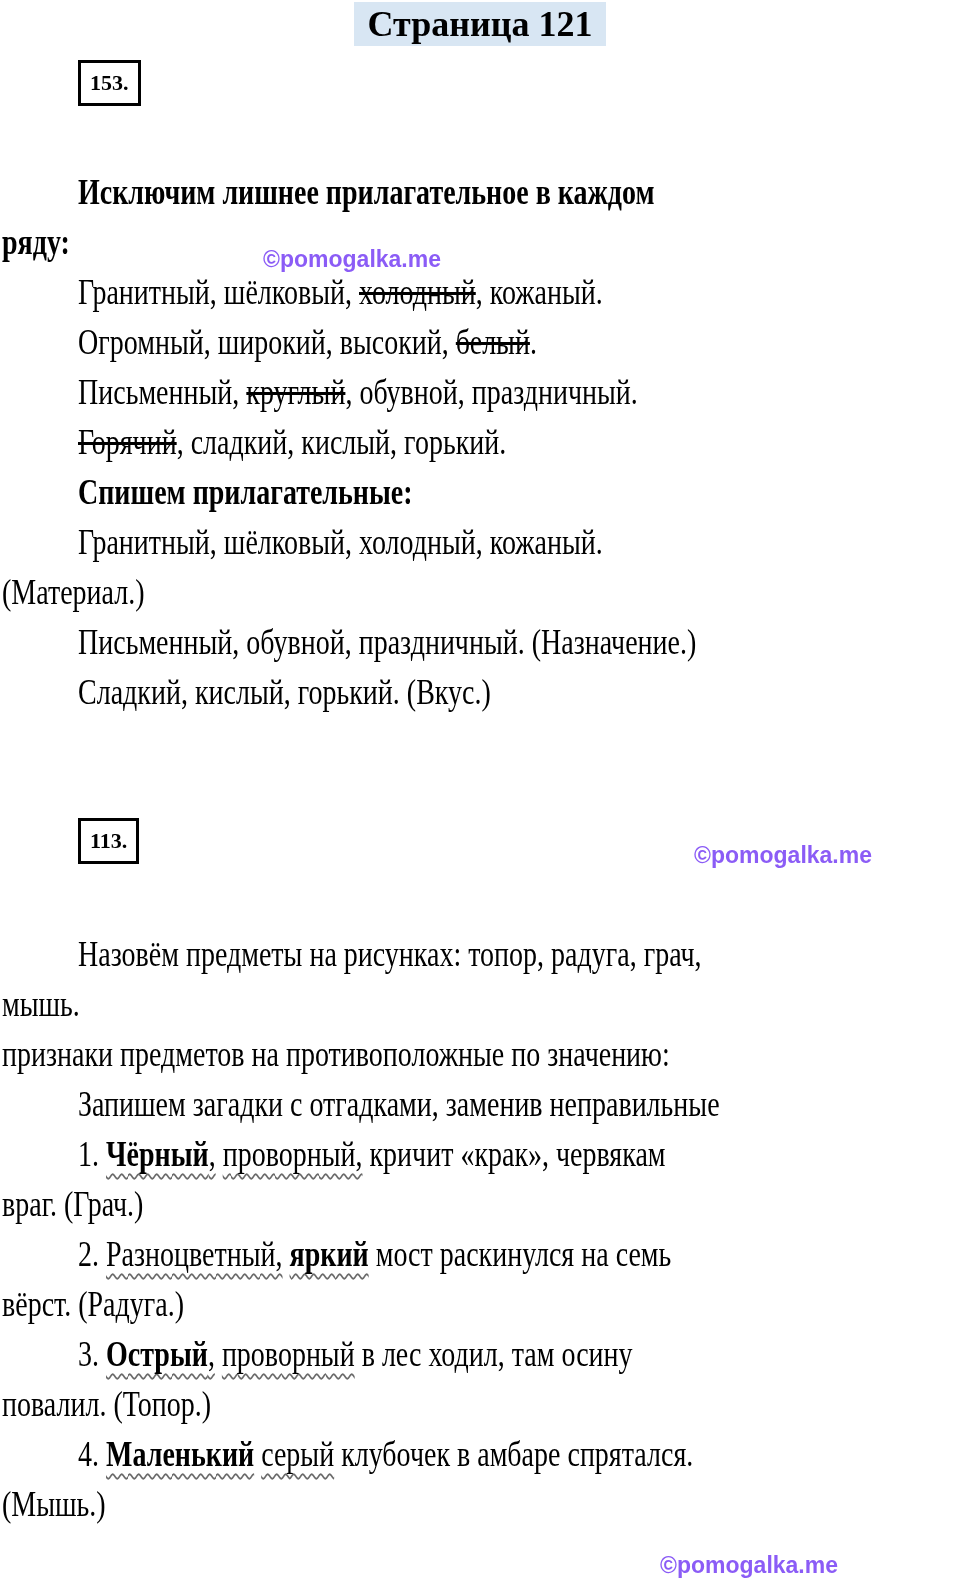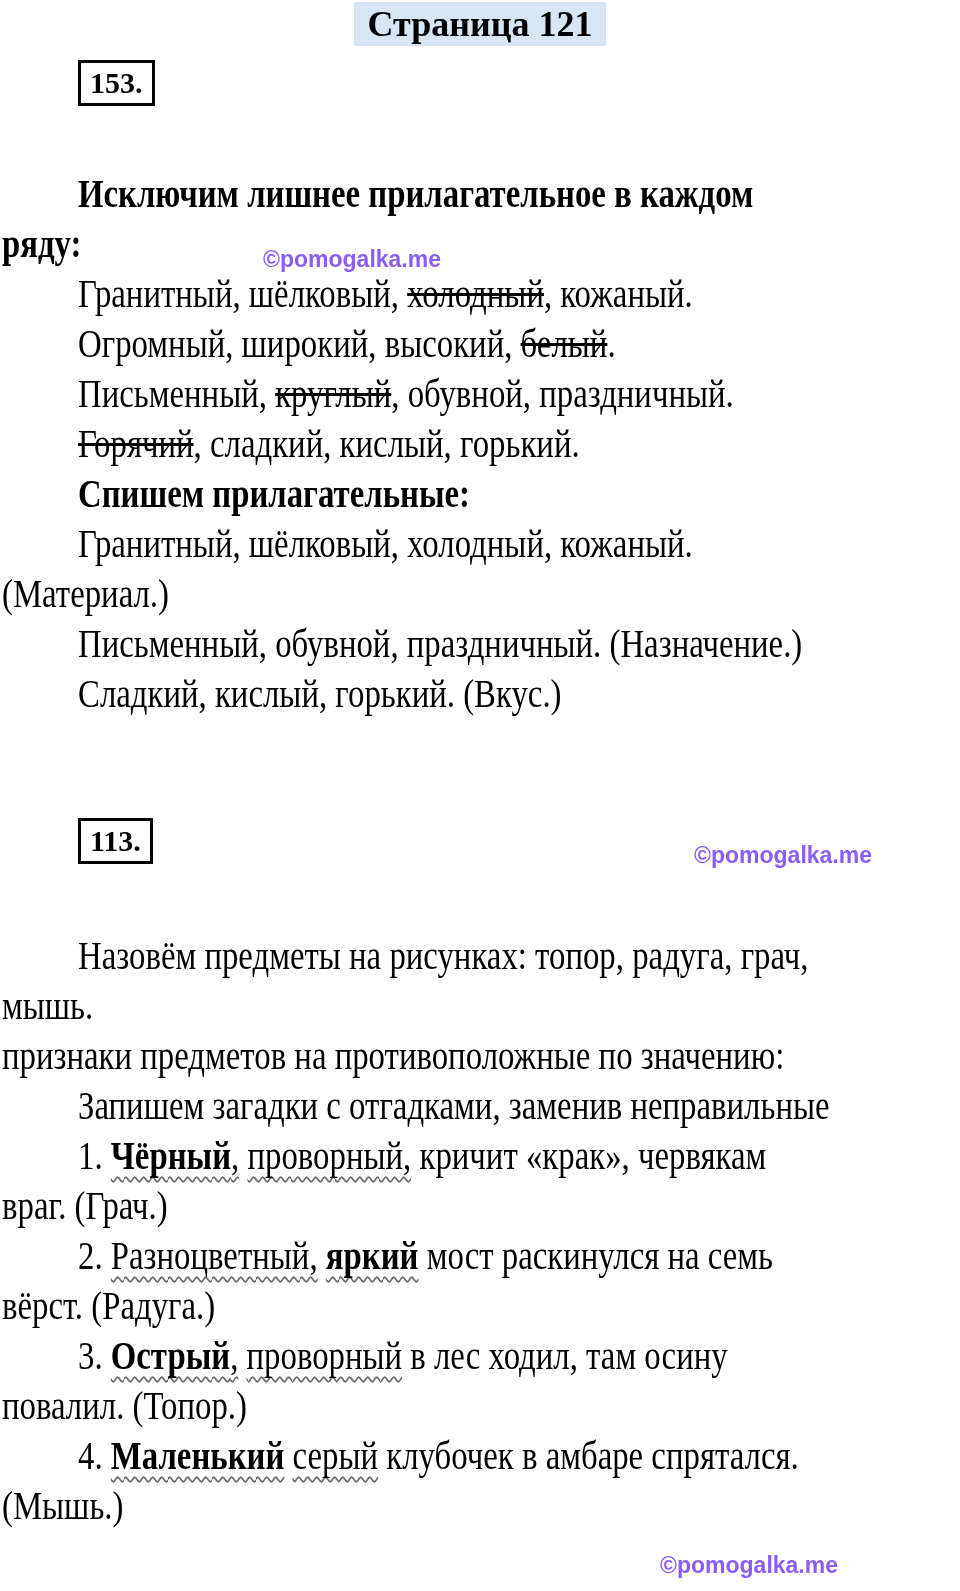--- a/index.html
+++ b/index.html
@@ -32,31 +32,31 @@
   }
   
   .num-row { height: 46px; }
   .num-row-153 { margin-top: 12px; }
   .num-row-154 { margin-top: 100px; }
   .num-box {
     display: inline-block;
     margin-left: 78px;
     border: 3px solid #000000;
     padding: 1px 9px;
-    font-size: 30px;
+    font-size: 22px;
     font-weight: 700;
     line-height: 38px;
   }
   
   .lines-153 { margin-top: 62px; }
   .lines-154 { margin-top: 66px; }
   .line {
     height: 50px;
     line-height: 50px;
-    font-size: 41px;
+    font-size: 35px;
     white-space: nowrap;
     padding-left: 2px;
   }
   .line.indent { padding-left: 78px; }
   .line-in {
     display: inline-block;
     transform: scaleX(0.8);
     transform-origin: 0 100%;
   }
   .seg { text-decoration-skip-ink: none; }

